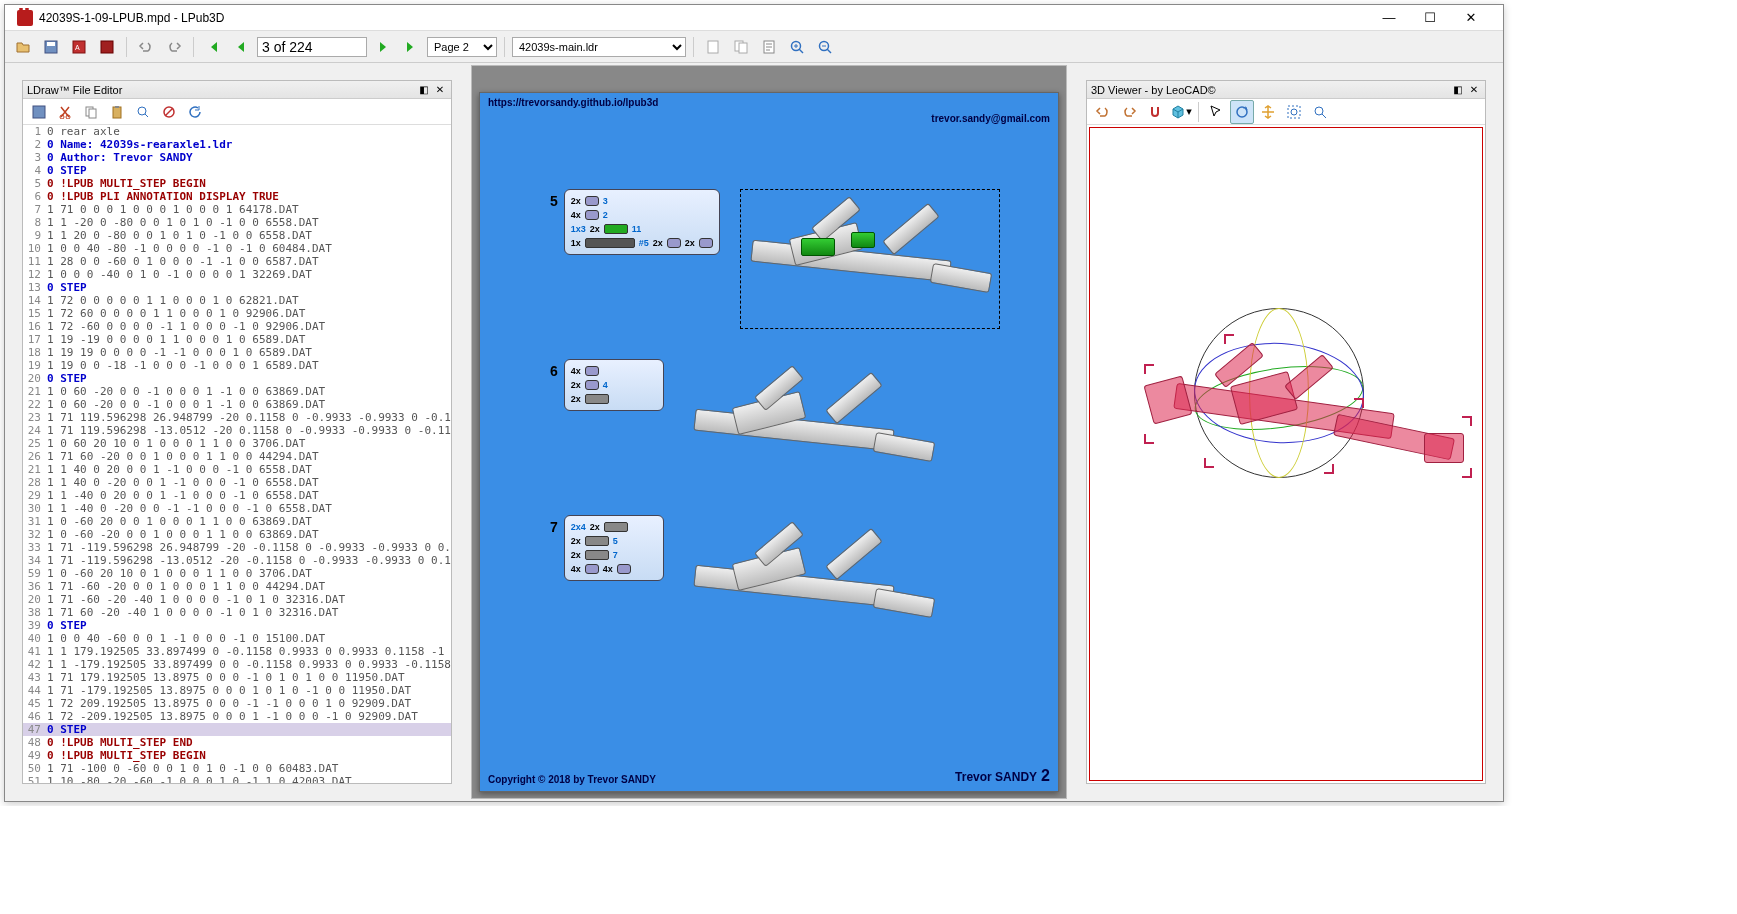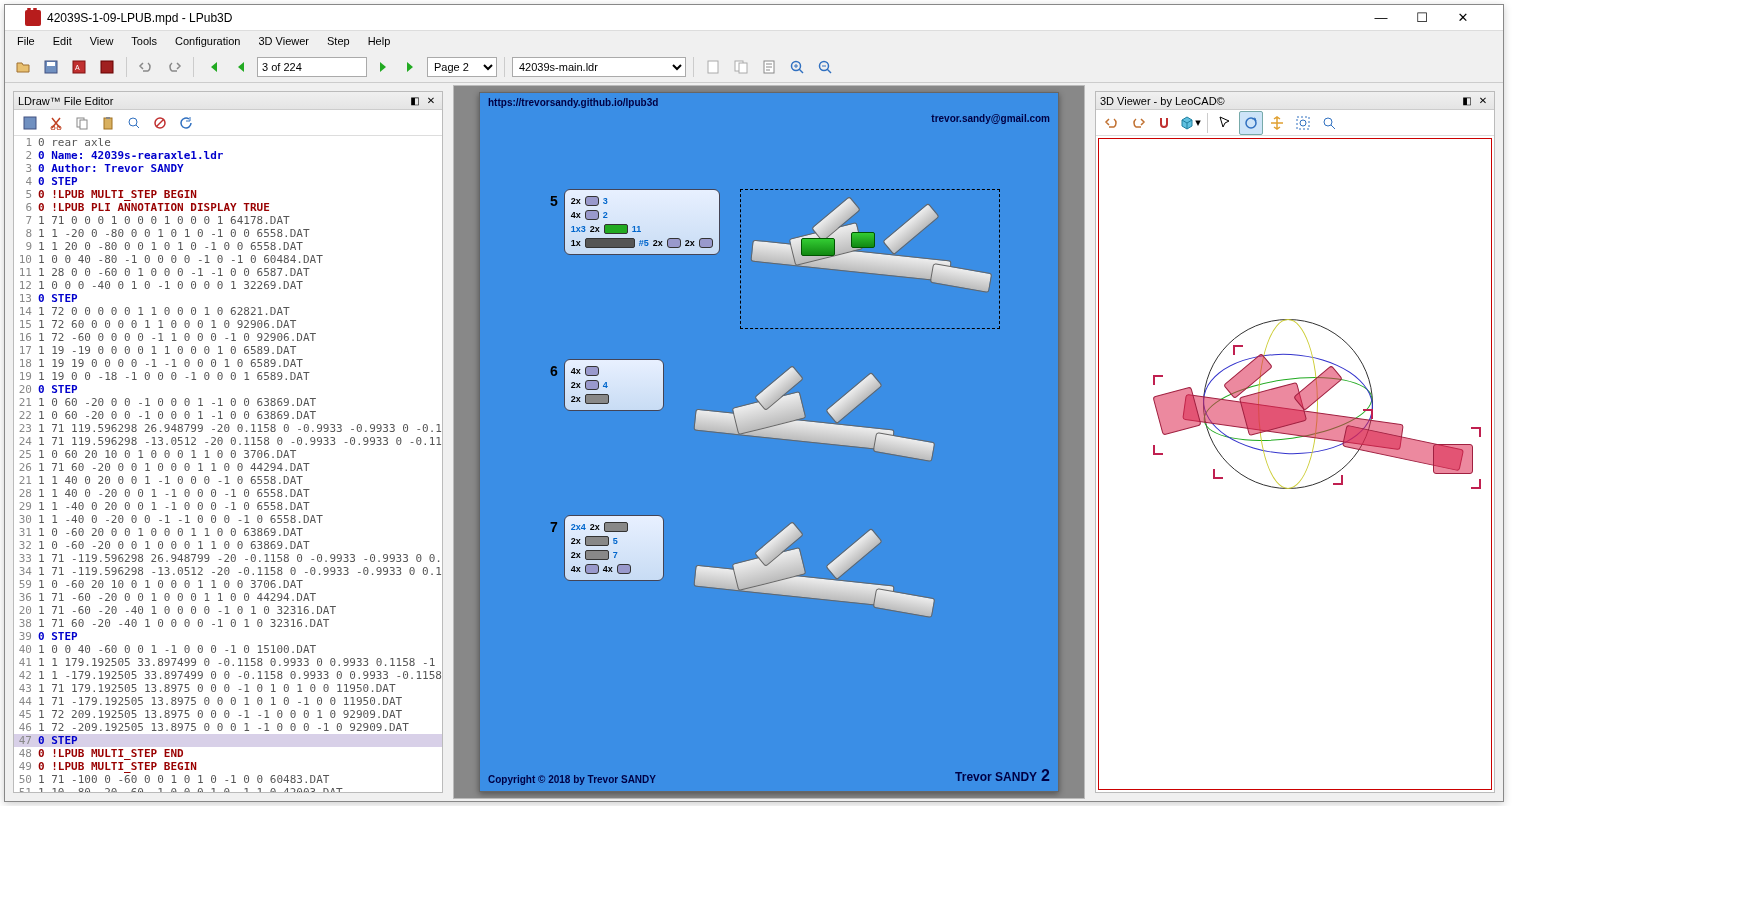--- a/index.html
+++ b/index.html
@@ -1,48 +1,48 @@
 <!DOCTYPE html>
 <html><head>
 <meta charset="utf-8">
 <style>
 * { box-sizing: border-box; margin: 0; padding: 0; }
 body { font-family: "Segoe UI", Tahoma, sans-serif; font-size: 11px; background: #fff; overflow: hidden; }
 .window { width: 1500px; height: 798px; border: 1px solid #888; display: flex; flex-direction: column; background: #f0f0f0; margin: 4px; box-shadow: 0 2px 8px rgba(0,0,0,.2); }
-.titlebar { height: 26px; display: flex; align-items: center; padding: 0 20px; background: #fff; border-bottom: 1px solid #ddd; }
+.titlebar { height: 26px; display: flex; align-items: center; padding: 0 12px; background: #fff; border-bottom: 1px solid #ddd; }
 .titlebar .icon-lego { width: 16px; height: 16px; background: #b71c1c; border-radius: 2px; margin-right: 6px; position: relative; }
 .titlebar .icon-lego::before { content: ""; position: absolute; top: -2px; left: 2px; width: 4px; height: 2px; background: #b71c1c; border-radius: 1px; box-shadow: 6px 0 #b71c1c; }
 .titlebar .title { flex: 1; font-size: 12px; }
 .winbtns { display: flex; gap: 1px; }
 .winbtn { width: 40px; height: 24px; display: flex; align-items: center; justify-content: center; font-size: 13px; cursor: pointer; }
 .menubar { height: 20px; display: flex; align-items: center; padding: 0 4px; background: #f0f0f0; gap: 2px; }
 .menuitem { padding: 2px 8px; cursor: pointer; }
 .toolbar { height: 32px; display: flex; align-items: center; padding: 2px 6px; background: #f0f0f0; border-bottom: 1px solid #ccc; gap: 4px; }
 .tbtn { width: 24px; height: 24px; display: flex; align-items: center; justify-content: center; border: 1px solid transparent; border-radius: 2px; cursor: pointer; }
 .tsep { width: 1px; height: 20px; background: #ccc; margin: 0 3px; }
-.tinput { height: 20px; border: 1px solid #aaa; padding: 0 4px; font-size: 11px; background: #fff; }
+.tinput { height: 20px; border: 1px solid #aaa; padding: 0 4px; font-size: 14px; background: #fff; }
 .tselect { height: 20px; border: 1px solid #aaa; padding: 0 2px; font-size: 11px; background: #fff; }
 
 .workspace { flex: 1; display: flex; min-height: 0; }
 
-.panel { display: flex; flex-direction: column; border: 1px solid #bbb; margin: 8px; background: #fff; }
+.panel { display: flex; flex-direction: column; border: 1px solid #bbb; margin: 17px; background: #fff; }
 .panelhdr { height: 18px; background: linear-gradient(#f0f0f0,#e4e4e4); border-bottom: 1px solid #ccc; display: flex; align-items: center; padding: 0 4px; font-size: 11px; }
 .panelhdr .spacer { flex: 1; }
 .panelhdr .pbtn { width: 14px; height: 14px; display: flex; align-items: center; justify-content: center; font-size: 10px; cursor: pointer; margin-left: 2px; }
 .panel-toolbar { height: 26px; display: flex; align-items: center; padding: 2px 4px; gap: 2px; border-bottom: 1px solid #ddd; }
 
 .editor { flex: 1; overflow: auto; font-family: Consolas, monospace; font-size: 11px; line-height: 13px; position: relative; }
 .editor .line { display: flex; white-space: nowrap; }
 .editor .line.hl { background: #d8d0e8; }
 .editor .lnum { width: 24px; text-align: right; color: #888; padding-right: 6px; flex-shrink: 0; }
 .editor .ltxt.blue { color: #0000cc; font-weight: bold; }
 .editor .ltxt.red { color: #990000; font-weight: bold; }
 .editor .ltxt.gray { color: #555; }
 
-.centerpane { flex: 1; display: flex; flex-direction: column; margin: 2px; border: 1px solid #bbb; background: #888; align-items: center; justify-content: flex-start; overflow: auto; }
+.centerpane { flex: 1; display: flex; flex-direction: column; margin: 2px; border: 1px solid #bbb; background: #888; align-items: center; justify-content: flex-end; overflow: auto; }
 .page { width: 580px; height: 700px; background: #3a8ee6; border: 1px solid #666; margin: 6px; position: relative; color: #000; box-shadow: 0 2px 6px rgba(0,0,0,.4); }
 .page .urlbar { position: absolute; top: 4px; left: 8px; font-weight: bold; font-size: 10px; color: #004; }
 .page .email { position: absolute; top: 20px; right: 8px; font-weight: bold; font-size: 10px; color: #004; }
 .page .copyright { position: absolute; bottom: 6px; left: 8px; font-weight: bold; font-size: 10px; color: #004; }
 .page .sig { position: absolute; bottom: 6px; right: 8px; font-weight: bold; font-size: 12px; color: #004; }
 .page .sig .pgnum { font-size: 16px; margin-left: 4px; }
 
 .steprow { position: absolute; left: 70px; display: flex; align-items: flex-start; }
 .stepnum { font-weight: bold; font-size: 14px; color: #000; margin-right: 6px; margin-top: 4px; }
 .pli { background: linear-gradient(#e8f0ff,#c8dcf4); border: 1px solid #445; border-radius: 6px; padding: 6px; display: flex; flex-direction: column; gap: 4px; min-width: 100px; }
@@ -73,30 +73,20 @@
   <div class="titlebar">
     <div class="icon-lego"></div>
     <div class="title">42039S-1-09-LPUB.mpd - LPub3D</div>
     <div class="winbtns">
       <div class="winbtn">—</div>
       <div class="winbtn">☐</div>
       <div class="winbtn close">✕</div>
     </div>
   </div>
 
-  <div class="menubar" id="menubar">
-      <div class="menuitem">File</div>
-      <div class="menuitem">Edit</div>
-      <div class="menuitem">View</div>
-      <div class="menuitem">Tools</div>
-      <div class="menuitem">Configuration</div>
-      <div class="menuitem">3D Viewer</div>
-      <div class="menuitem">Step</div>
-      <div class="menuitem">Help</div>
-    </div>
 
   <div class="toolbar">
     <div class="tbtn">
         <svg width="16" height="16">
           <path d="M2 4h5l1 2h6v7H2z" fill="#e8c070" stroke="#a07030"></path>
         </svg>
       </div>
     <div class="tbtn">
         <svg width="16" height="16">
           <rect x="2" y="2" width="12" height="12" fill="#7090c0" stroke="#405080"></rect>

